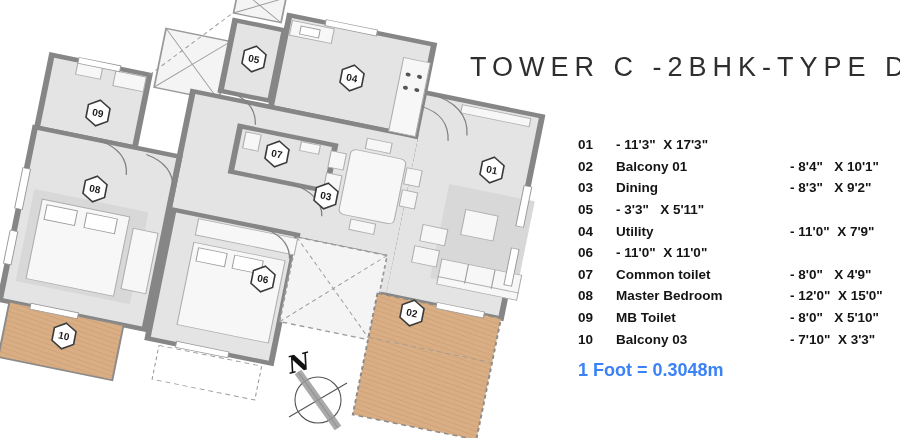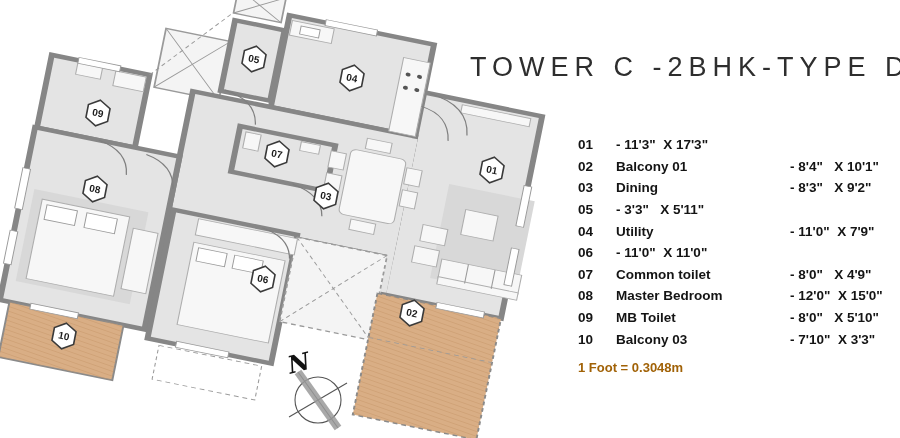--- a/index.html
+++ b/index.html
@@ -4,21 +4,21 @@
 <style>
   html,body{margin:0;padding:0;background:#fff;}
   .canvas{position:relative;width:900px;height:438px;background:#ffffff;overflow:hidden;
           font-family:"Liberation Sans",sans-serif;}
   .title{position:absolute;left:470px;top:52px;font-size:27px;font-weight:400;
          letter-spacing:6px;color:#2e2e2e;white-space:nowrap;}
   .legend{position:absolute;left:578px;top:134px;}
   .lrow{display:grid;grid-template-columns:38px 174px auto;height:21.6px;
         font-size:13.5px;font-weight:bold;color:#141414;align-items:center;}
   .ldim{white-space:pre;}
-  .scalenote{position:absolute;left:578px;top:360px;font-size:13px;font-weight:bold;color:#a16207;}
+  .scalenote{position:absolute;left:578px;top:360px;font-size:18px;font-weight:bold;color:#3b82f6;}
   svg text{font-family:"Liberation Sans",sans-serif;}
   .room{fill:#e4e4e4;stroke:#868686;stroke-width:6;stroke-linejoin:miter;}
   .erase{fill:#e4e4e4;stroke:none;}
   .shaft{fill:#f4f4f4;stroke:#9a9a9a;stroke-width:1.8;}
   .xline{stroke:#9a9a9a;stroke-width:1.1;fill:none;}
   .dash{stroke-dasharray:5 4;}
   .furn{fill:#f7f7f7;stroke:#aeaeae;stroke-width:1.1;}
   .rug{fill:#d8d8d8;stroke:none;}
   .win{fill:#ffffff;stroke:#9a9a9a;stroke-width:1;}
   .arc{fill:none;stroke:#7f7f7f;stroke-width:1.3;}

